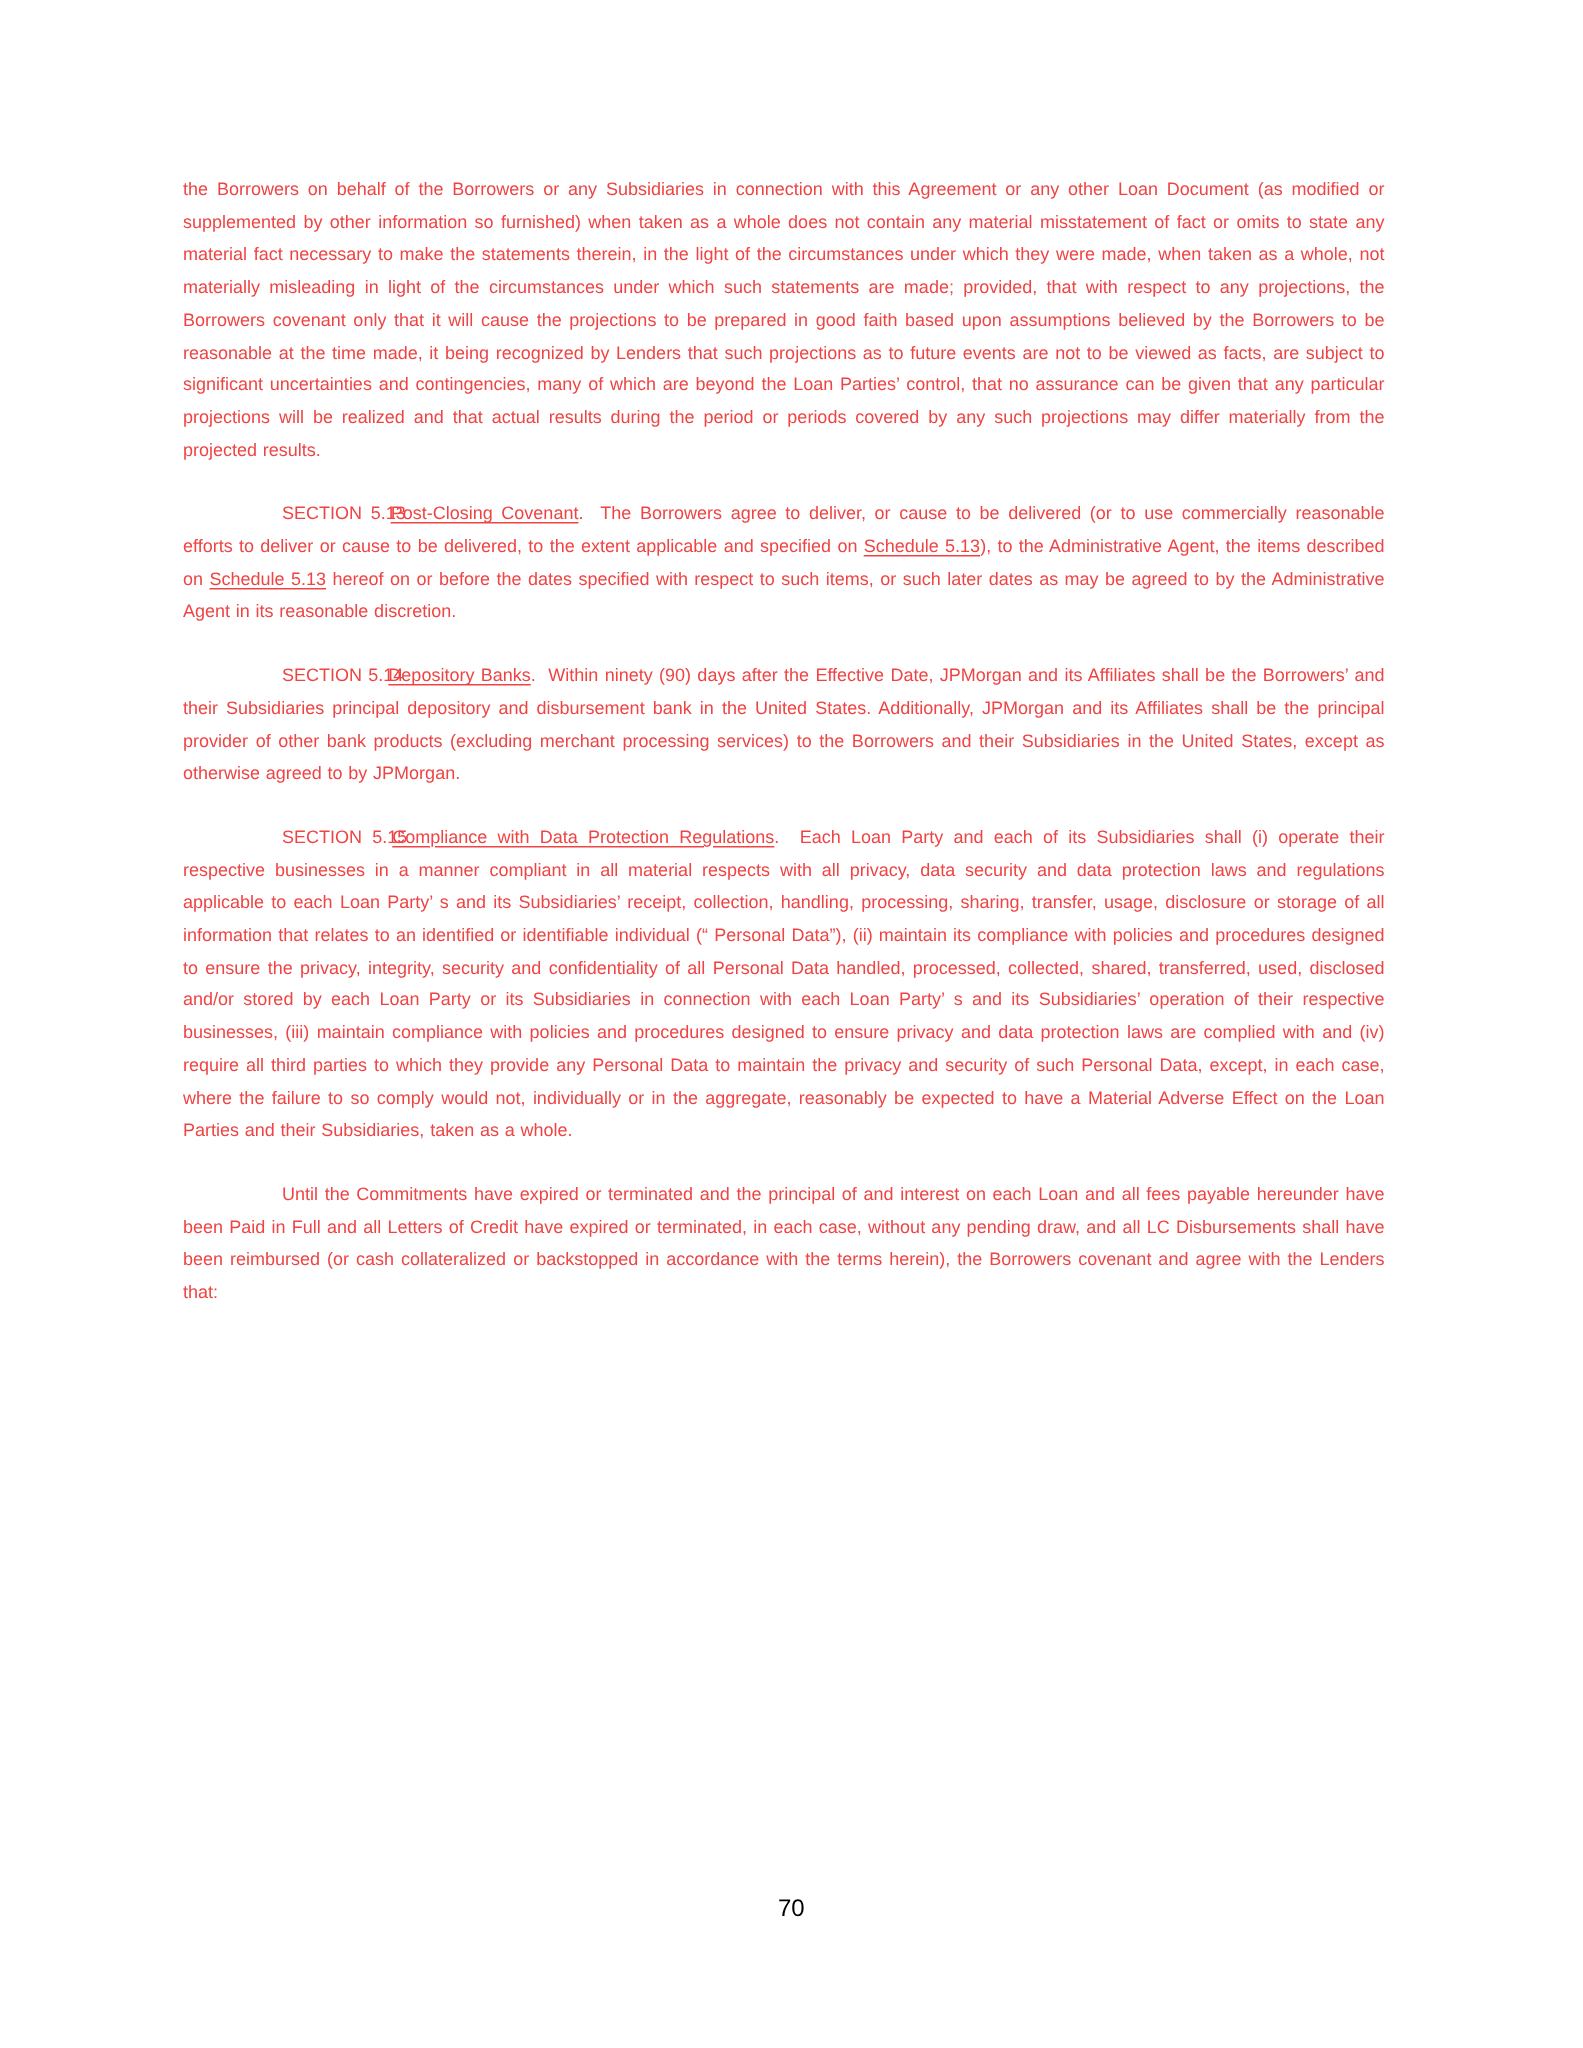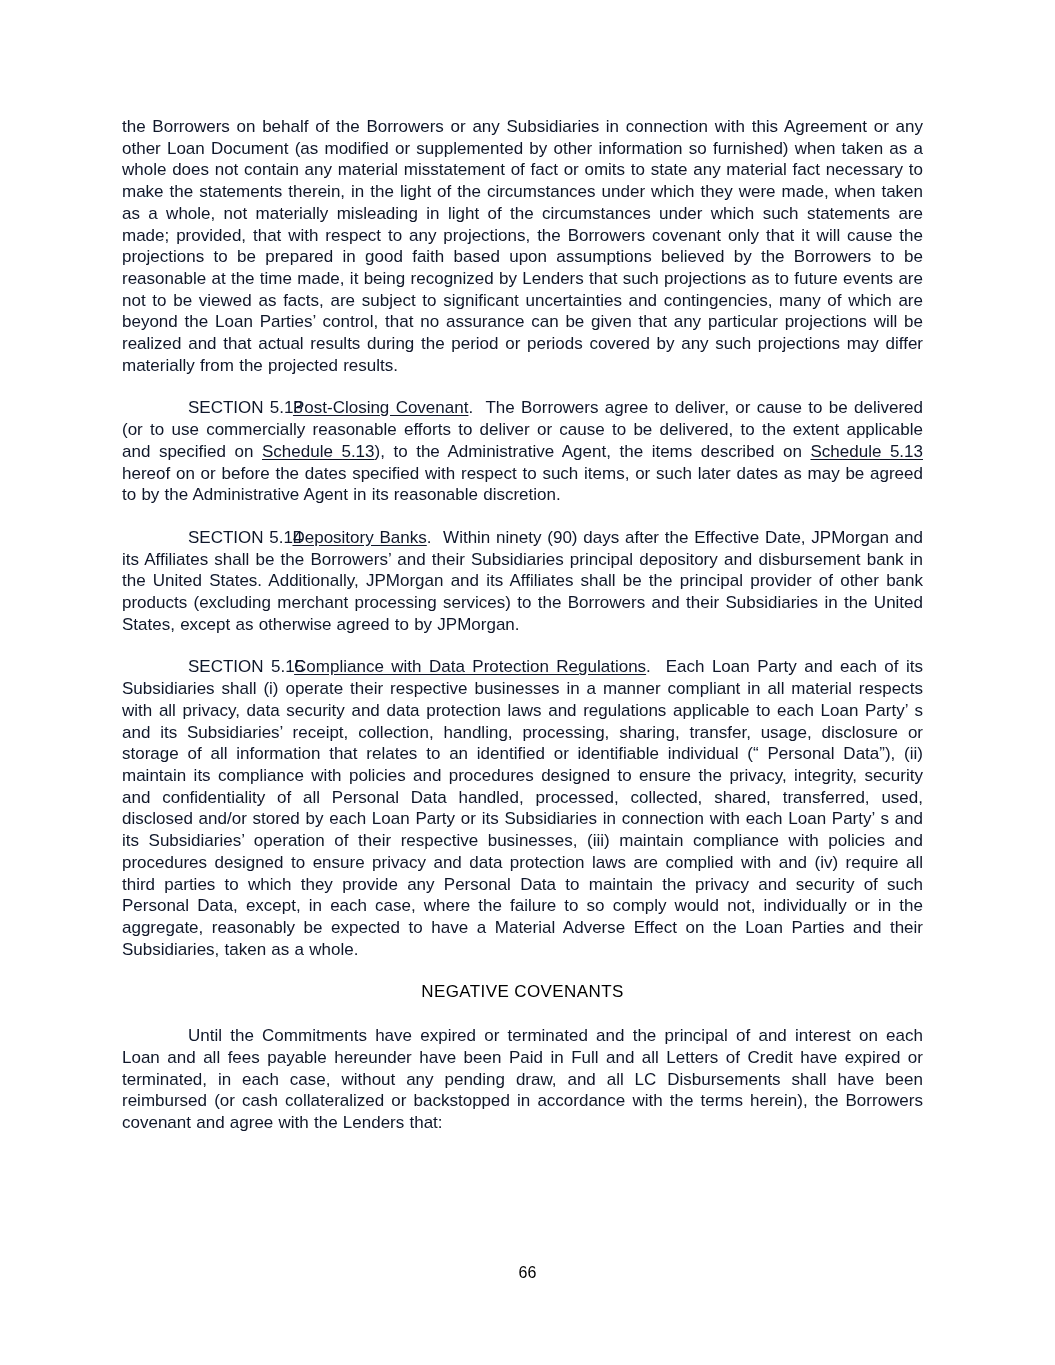--- a/index.html
+++ b/index.html
@@ -14,24 +14,24 @@
     overflow: hidden;
   }
   .content {
     position: absolute;
     left: 122px;
     top: 116px;
     width: 801px;
   }
   .para {
     margin: 0 0 21px 0;
-    font-size: 17px;
+    font-size: 12px;
     line-height: 21.7px;
     text-align: justify;
-    color: #0f172a;
+    color: #ef4444;
     word-spacing: 0.5px;
   }
   .para.indent { text-indent: 66px; }
   .u { text-decoration: underline; text-underline-offset: 2px; }
   .overlap { margin-left: -10px; }
   .article-title {
     font-size: 17px;
     line-height: 22px;
     text-align: center;
     letter-spacing: 2.5px;
@@ -56,17 +56,16 @@
 </style>
 </head>
 <body>
 
 <div class="page">
   <div class="content">
       <p class="para"><span>the Borrowers on behalf of the Borrowers or any Subsidiaries in connection with this Agreement or any other Loan Document (as modified or supplemented by other information so furnished) when taken as a whole does not contain any material misstatement of fact or omits to state any material fact necessary to make the statements therein, in the light of the circumstances under which they were made, when taken as a whole, not materially misleading in light of the circumstances under which such statements are made; provided, that with respect to any projections, the Borrowers covenant only that it will cause the projections to be prepared in good faith based upon assumptions believed by the Borrowers to be reasonable at the time made, it being recognized by Lenders that such projections as to future events are not to be viewed as facts, are subject to significant uncertainties and contingencies, many of which are beyond the Loan Parties’ control, that no assurance can be given that any particular projections will be realized and that actual results during the period or periods covered by any such projections may differ materially from the projected results.</span></p>
       <p class="para indent"><span>SECTION 5.13</span><span class="u overlap">Post-Closing Covenant</span><span>.&nbsp; The Borrowers agree to deliver, or cause to be delivered (or to use commercially reasonable efforts to deliver or cause to be delivered, to the extent applicable and specified on </span><span class="u">Schedule 5.13</span><span>), to the Administrative Agent, the items described on </span><span class="u">Schedule 5.13</span><span> hereof on or before the dates specified with respect to such items, or such later dates as may be agreed to by the Administrative Agent in its reasonable discretion.</span></p>
       <p class="para indent"><span>SECTION 5.14</span><span class="u overlap">Depository Banks</span><span>.&nbsp; Within ninety (90) days after the Effective Date, JPMorgan and its Affiliates shall be the Borrowers’ and their Subsidiaries principal depository and disbursement bank in the United States. Additionally, JPMorgan and its Affiliates shall be the principal provider of other bank products (excluding merchant processing services) to the Borrowers and their Subsidiaries in the United States, except as otherwise agreed to by JPMorgan.</span></p>
       <p class="para indent"><span>SECTION 5.15</span><span class="u overlap">Compliance with Data Protection Regulations</span><span>.&nbsp; Each Loan Party and each of its Subsidiaries shall (i) operate their respective businesses in a manner compliant in all material respects with all privacy, data security and data protection laws and regulations applicable to each Loan Party’ s and its Subsidiaries’ receipt, collection, handling, processing, sharing, transfer, usage, disclosure or storage of all information that relates to an identified or identifiable individual (“ Personal Data”), (ii) maintain its compliance with policies and procedures designed to ensure the privacy, integrity, security and confidentiality of all Personal Data handled, processed, collected, shared, transferred, used, disclosed and/or stored by each Loan Party or its Subsidiaries in connection with each Loan Party’ s and its Subsidiaries’ operation of their respective businesses, (iii) maintain compliance with policies and procedures designed to ensure privacy and data protection laws are complied with and (iv) require all third parties to which they provide any Personal Data to maintain the privacy and security of such Personal Data, except, in each case, where the failure to so comply would not, individually or in the aggregate, reasonably be expected to have a Material Adverse Effect on the Loan Parties and their Subsidiaries, taken as a whole.</span></p>
-      <div class="article-subtitle">NEGATIVE COVENANTS</div>
       <p class="para indent"><span>Until the Commitments have expired or terminated and the principal of and interest on each Loan and all fees payable hereunder have been Paid in Full and all Letters of Credit have expired or terminated, in each case, without any pending draw, and all LC Disbursements shall have been reimbursed (or cash collateralized or backstopped in accordance with the terms herein), the Borrowers covenant and agree with the Lenders that:</span></p>
     </div>
-  <div class="page-number">66</div>
+  <div class="page-number">70</div>
 </div>
 
 </body></html>

